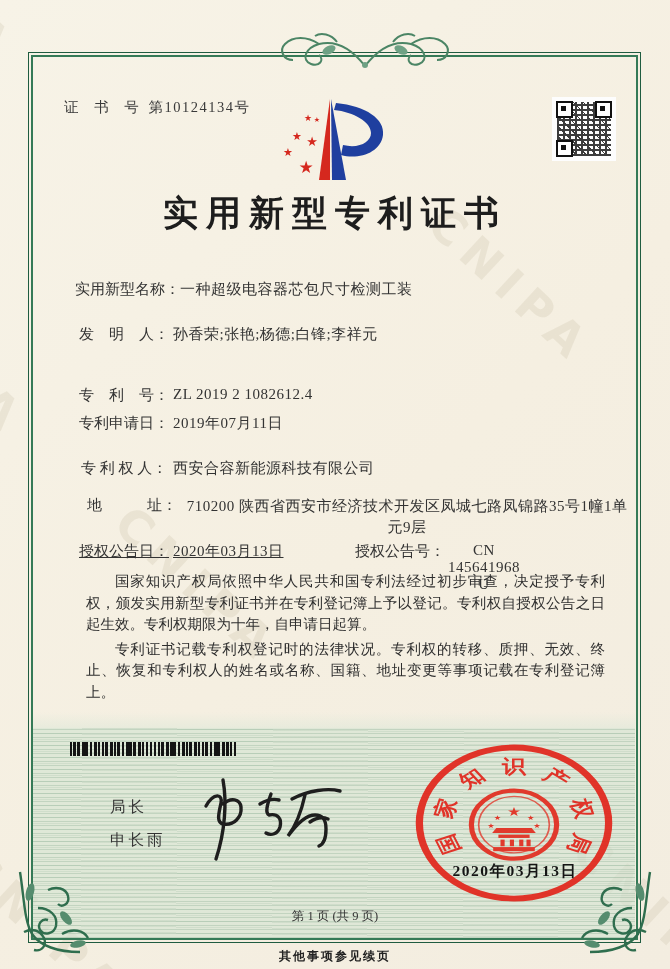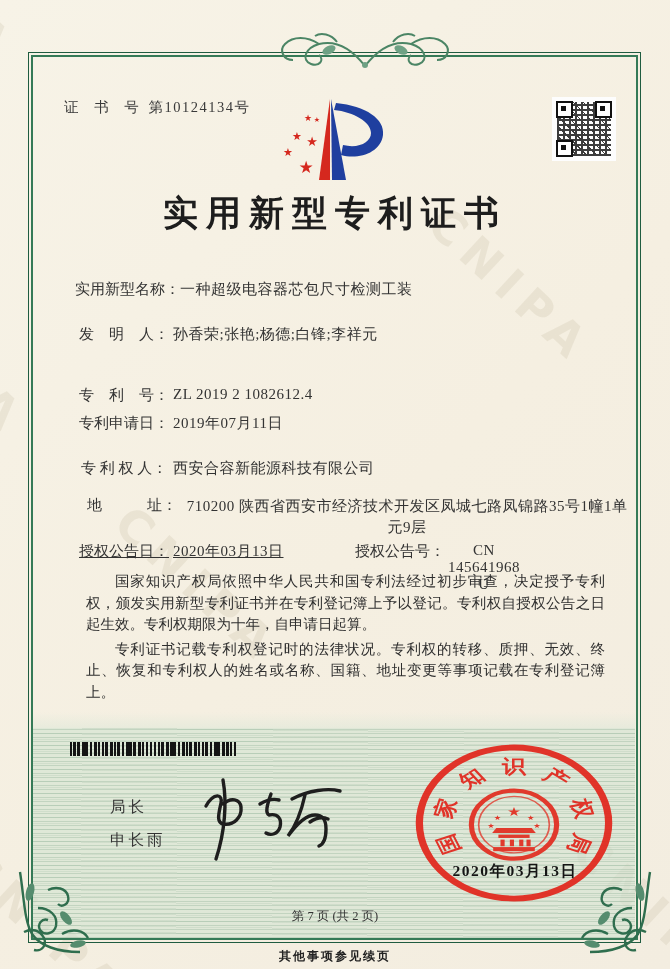--- a/index.html
+++ b/index.html
@@ -281,16 +281,16 @@
             <rect x="96" y="120" width="4" height="8"></rect>
             <rect x="105" y="120" width="4" height="8"></rect>
             <rect x="112" y="120" width="4" height="8"></rect>
           <rect x="80" y="129" width="40" height="5"></rect>
         </g>
       </g>
     </svg>
   </div>
   <div class="seal-date">2020年03月13日</div>
 
-  <div class="page-num">第 7 页 (共 2 页)</div>
+  <div class="page-num">第 1 页 (共 9 页)</div>
   <div class="footer-note">其他事项参见续页</div>
 
 </div>
 
 </body></html>

